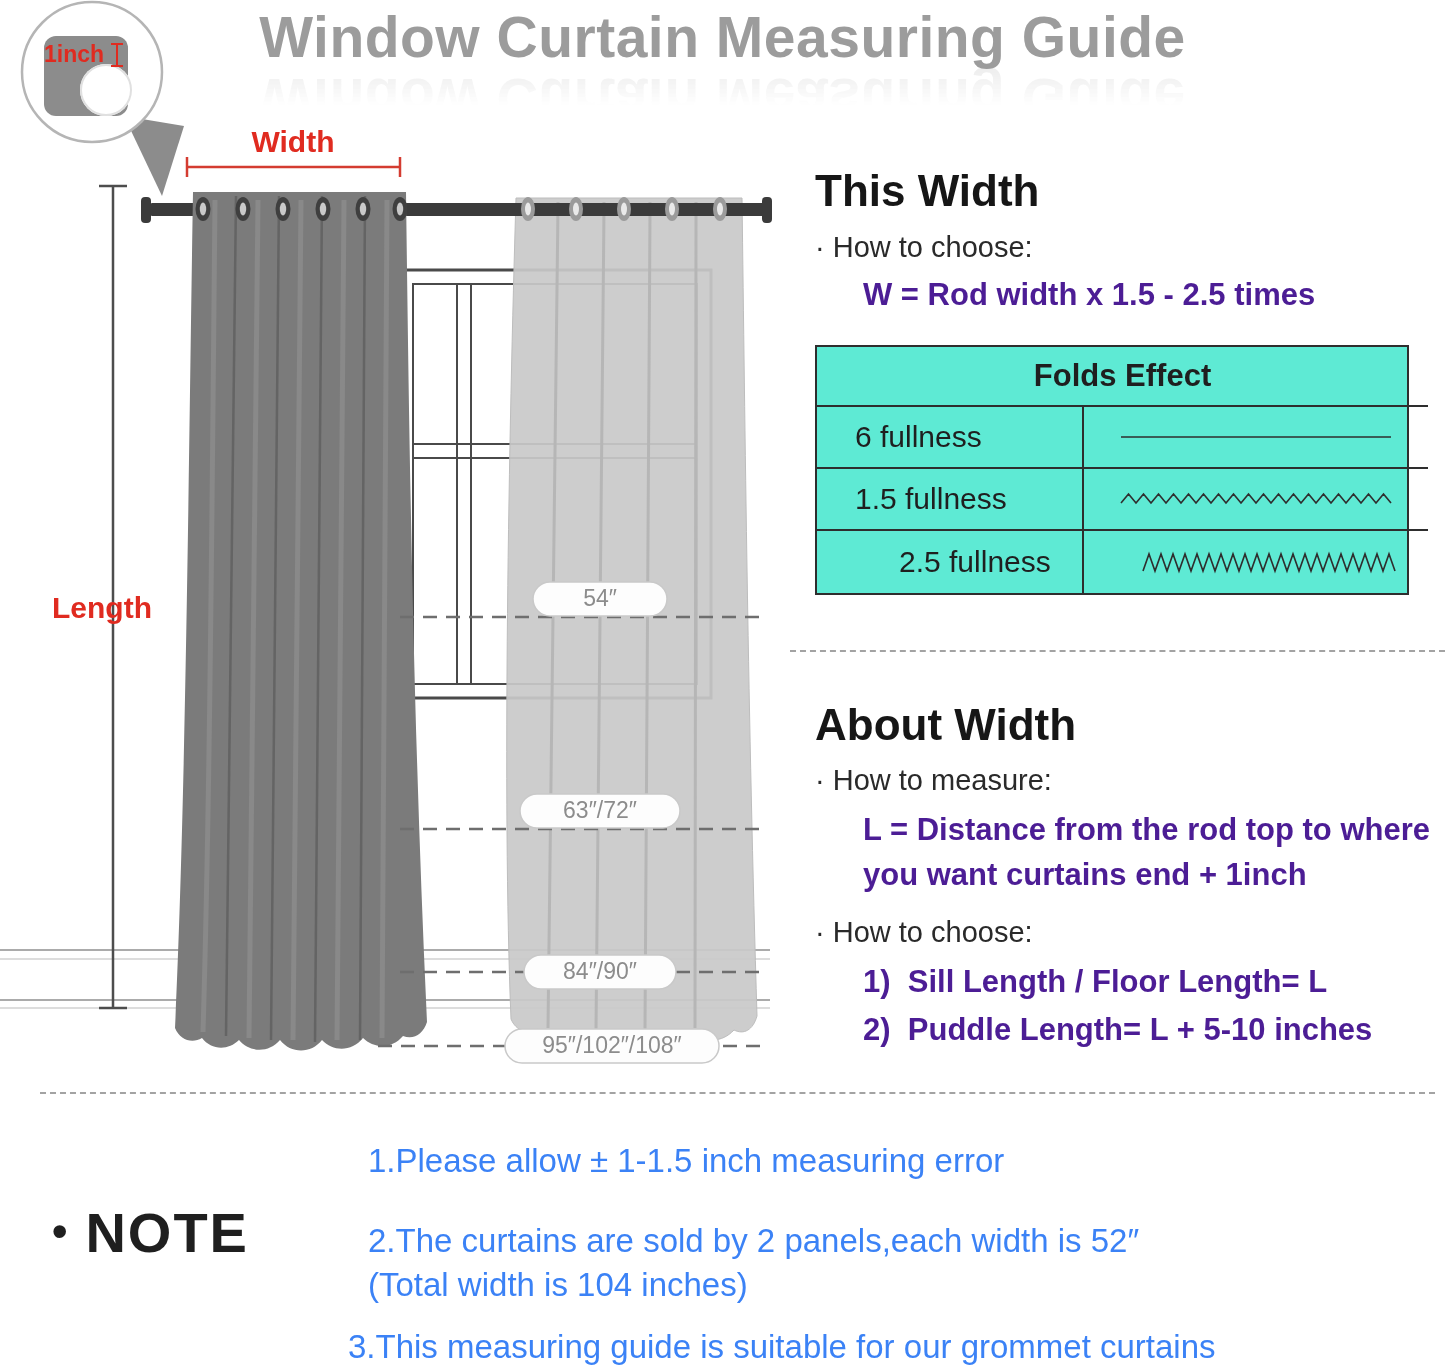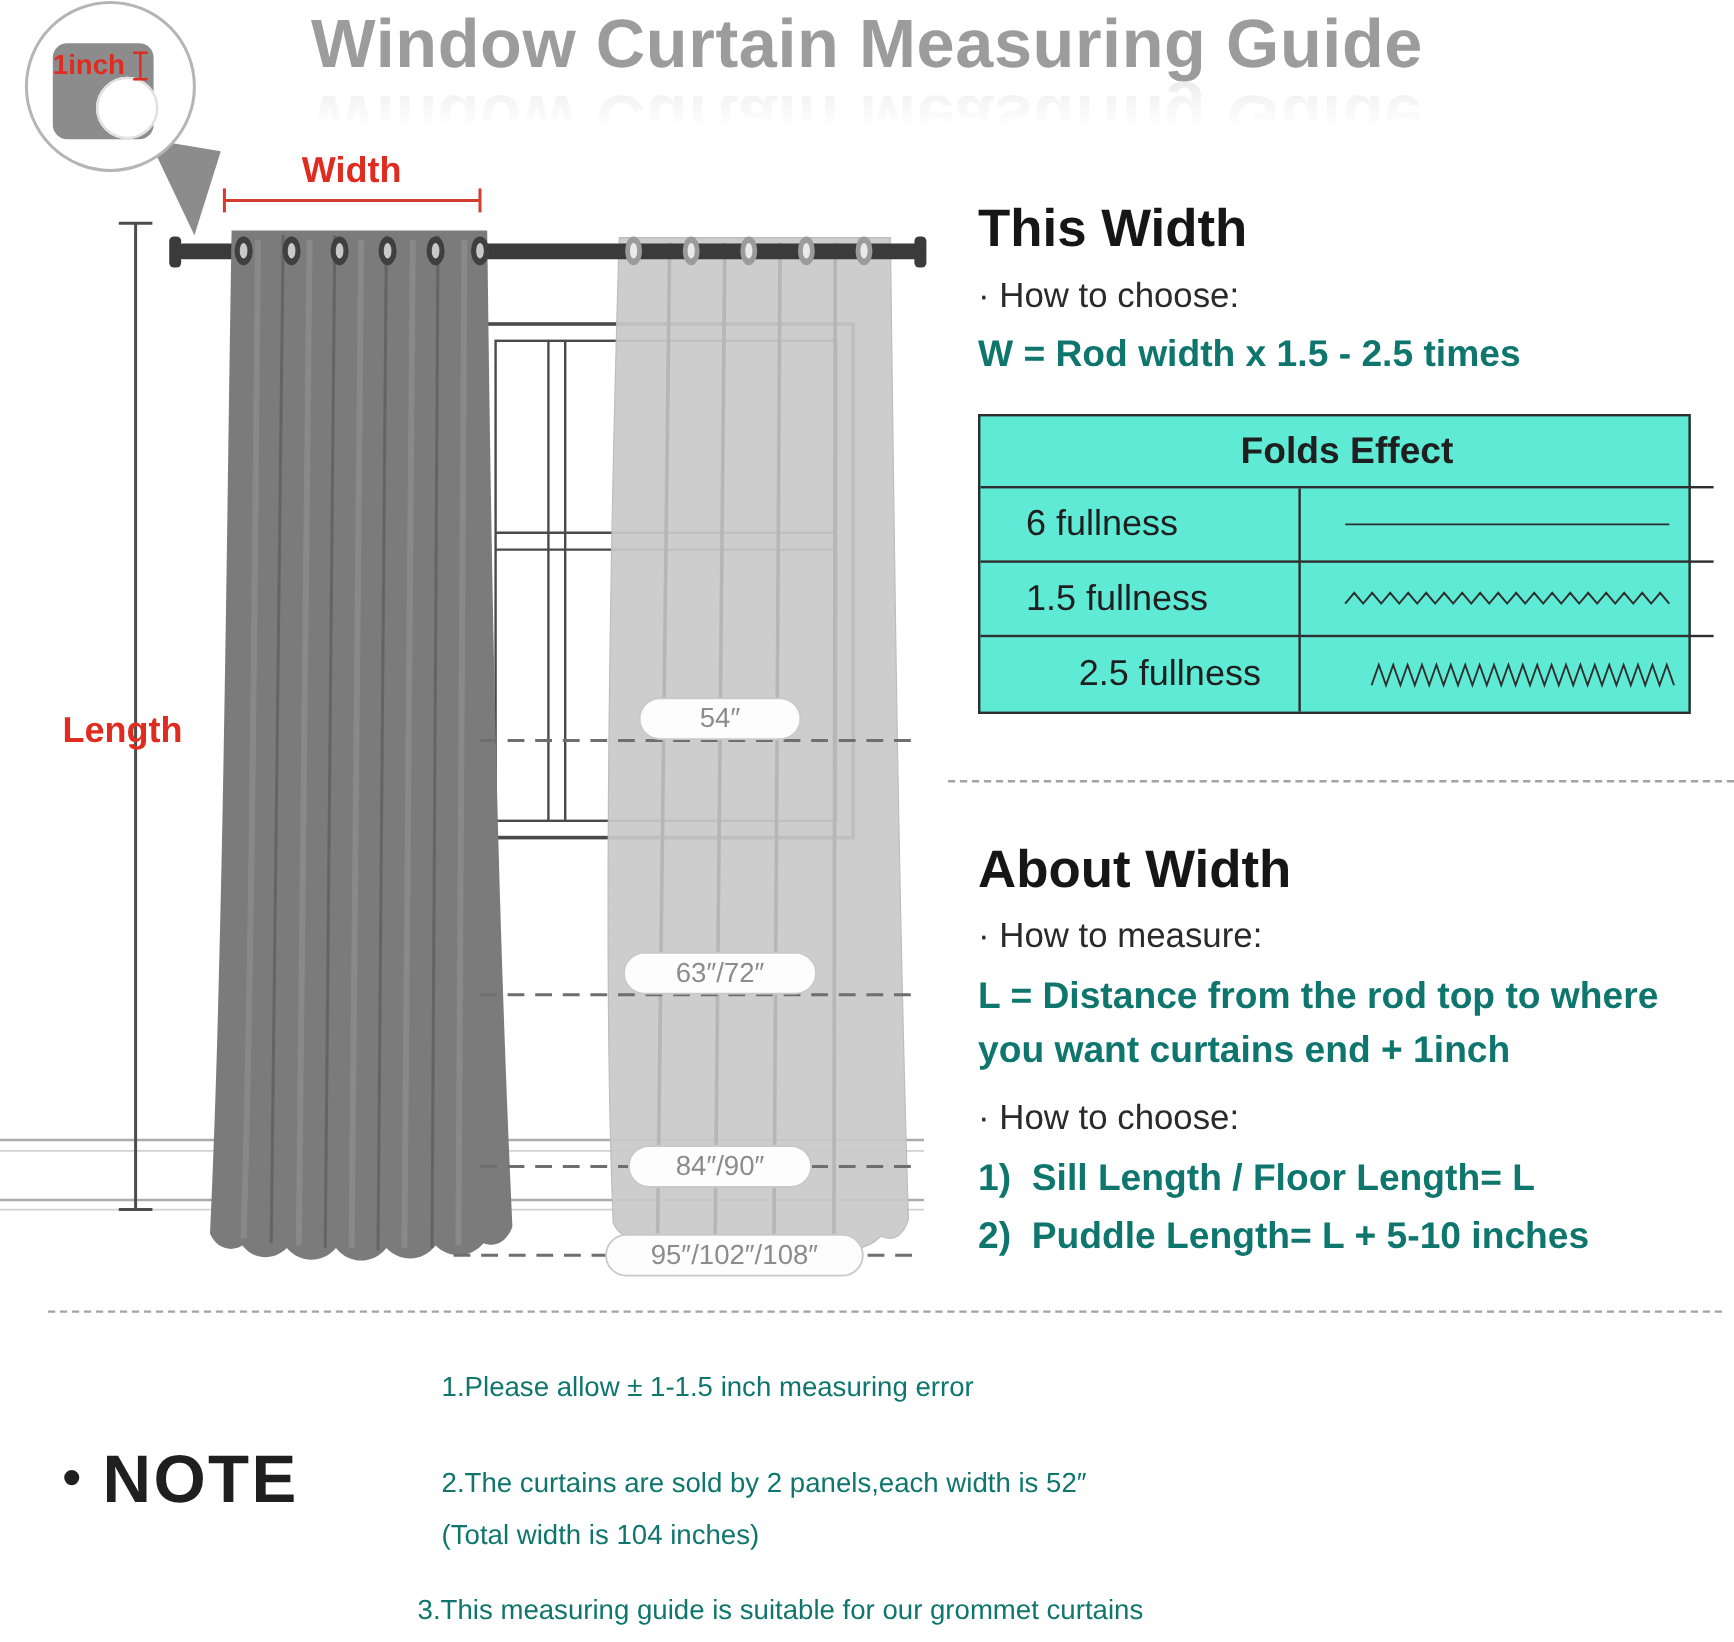--- a/index.html
+++ b/index.html
@@ -7,33 +7,33 @@
        font-family:"Liberation Sans","DejaVu Sans",sans-serif;color:#1f1f1f;}
   .abs{position:absolute;}
   .page-title{top:4px;left:0;width:100%;text-align:center;font-size:57px;font-weight:700;
               color:#9c9c9c;letter-spacing:.5px;}
   .title-reflection{top:66px;left:0;width:100%;text-align:center;font-size:57px;font-weight:700;
               color:#9c9c9c;letter-spacing:.5px;transform:scaleY(-1);opacity:.22;
               -webkit-mask-image:linear-gradient(to top,rgba(0,0,0,.85),transparent 60%);
               mask-image:linear-gradient(to top,rgba(0,0,0,.85),transparent 60%);}
   .h2{font-size:44px;font-weight:700;color:#161616;}
   .sub{font-size:29px;color:#2a2a2a;}
-  .formula{font-size:31px;font-weight:600;color:#0f766e;}
+  .formula{font-size:31px;font-weight:600;color:#4c1d95;margin-left:48px;}
   .preline{white-space:pre-wrap;}
   .folds-table{left:815px;top:345px;width:590px;border:2px solid #2e2e2e;background:#5eead4;
                display:grid;grid-template-columns:267px 1fr;}
   .ft-header{grid-column:1/3;height:58px;display:flex;align-items:center;justify-content:center;
              font-size:31px;font-weight:600;border-bottom:2px solid #2e2e2e;}
   .ft-row{display:contents;}
   .ft-label{height:62px;display:flex;align-items:center;padding-left:38px;font-size:30px;
             border-bottom:2px solid #2e2e2e;border-right:2px solid #2e2e2e;box-sizing:border-box;}
   .ft-wave{display:flex;align-items:center;justify-content:center;border-bottom:2px solid #2e2e2e;}
   .ft-row:last-child .ft-label,.ft-row:last-child .ft-wave{border-bottom:none;margin-left:44px;}
   .dashed{border-top:2px dashed #a3a3a3;height:0;}
-  .note-line{font-size:23px;color:#0f766e;}
+  .note-line{font-size:33px;color:#3b82f6;}
   .note-bullet{font-size:44px;font-weight:700;vertical-align:6px;margin-right:18px;}
   .note-word{font-size:56px;font-weight:800;letter-spacing:2px;}
   svg text{font-family:"Liberation Sans","DejaVu Sans",sans-serif;}
 </style>
 </head>
 <body>
 
 <div class="abs page-title">Window Curtain Measuring Guide</div>
 <div class="abs title-reflection">Window Curtain Measuring Guide</div>
 

